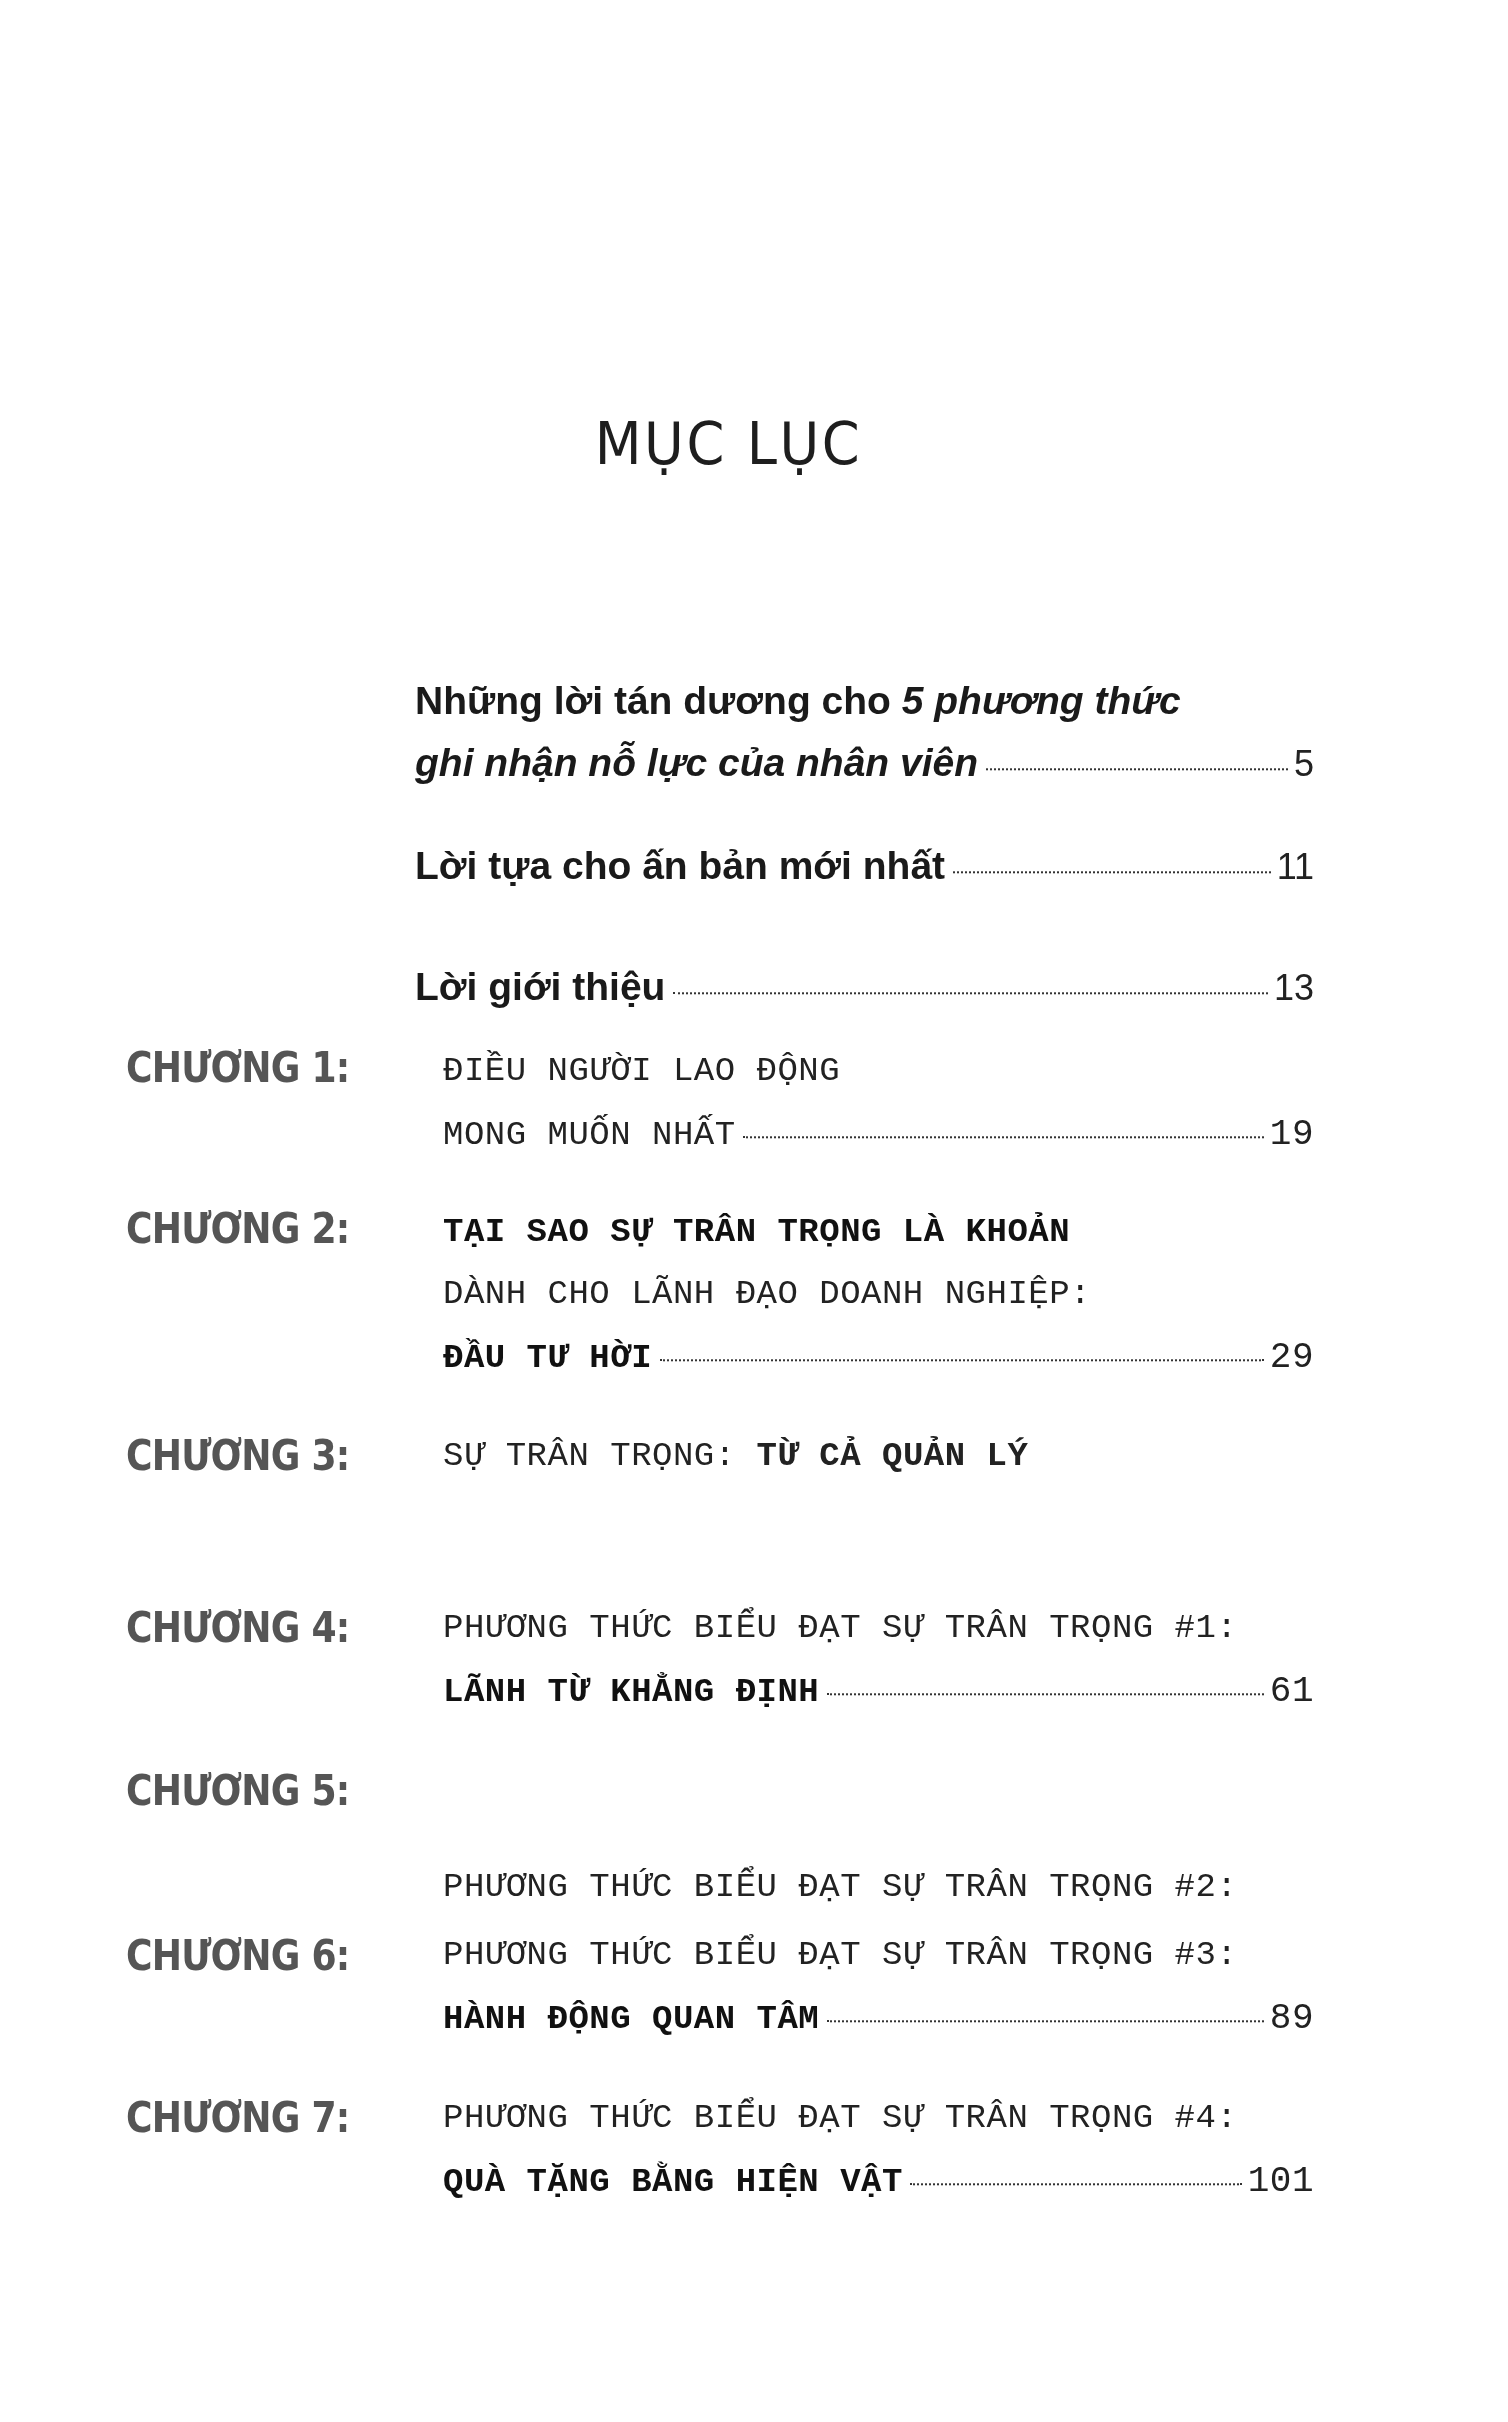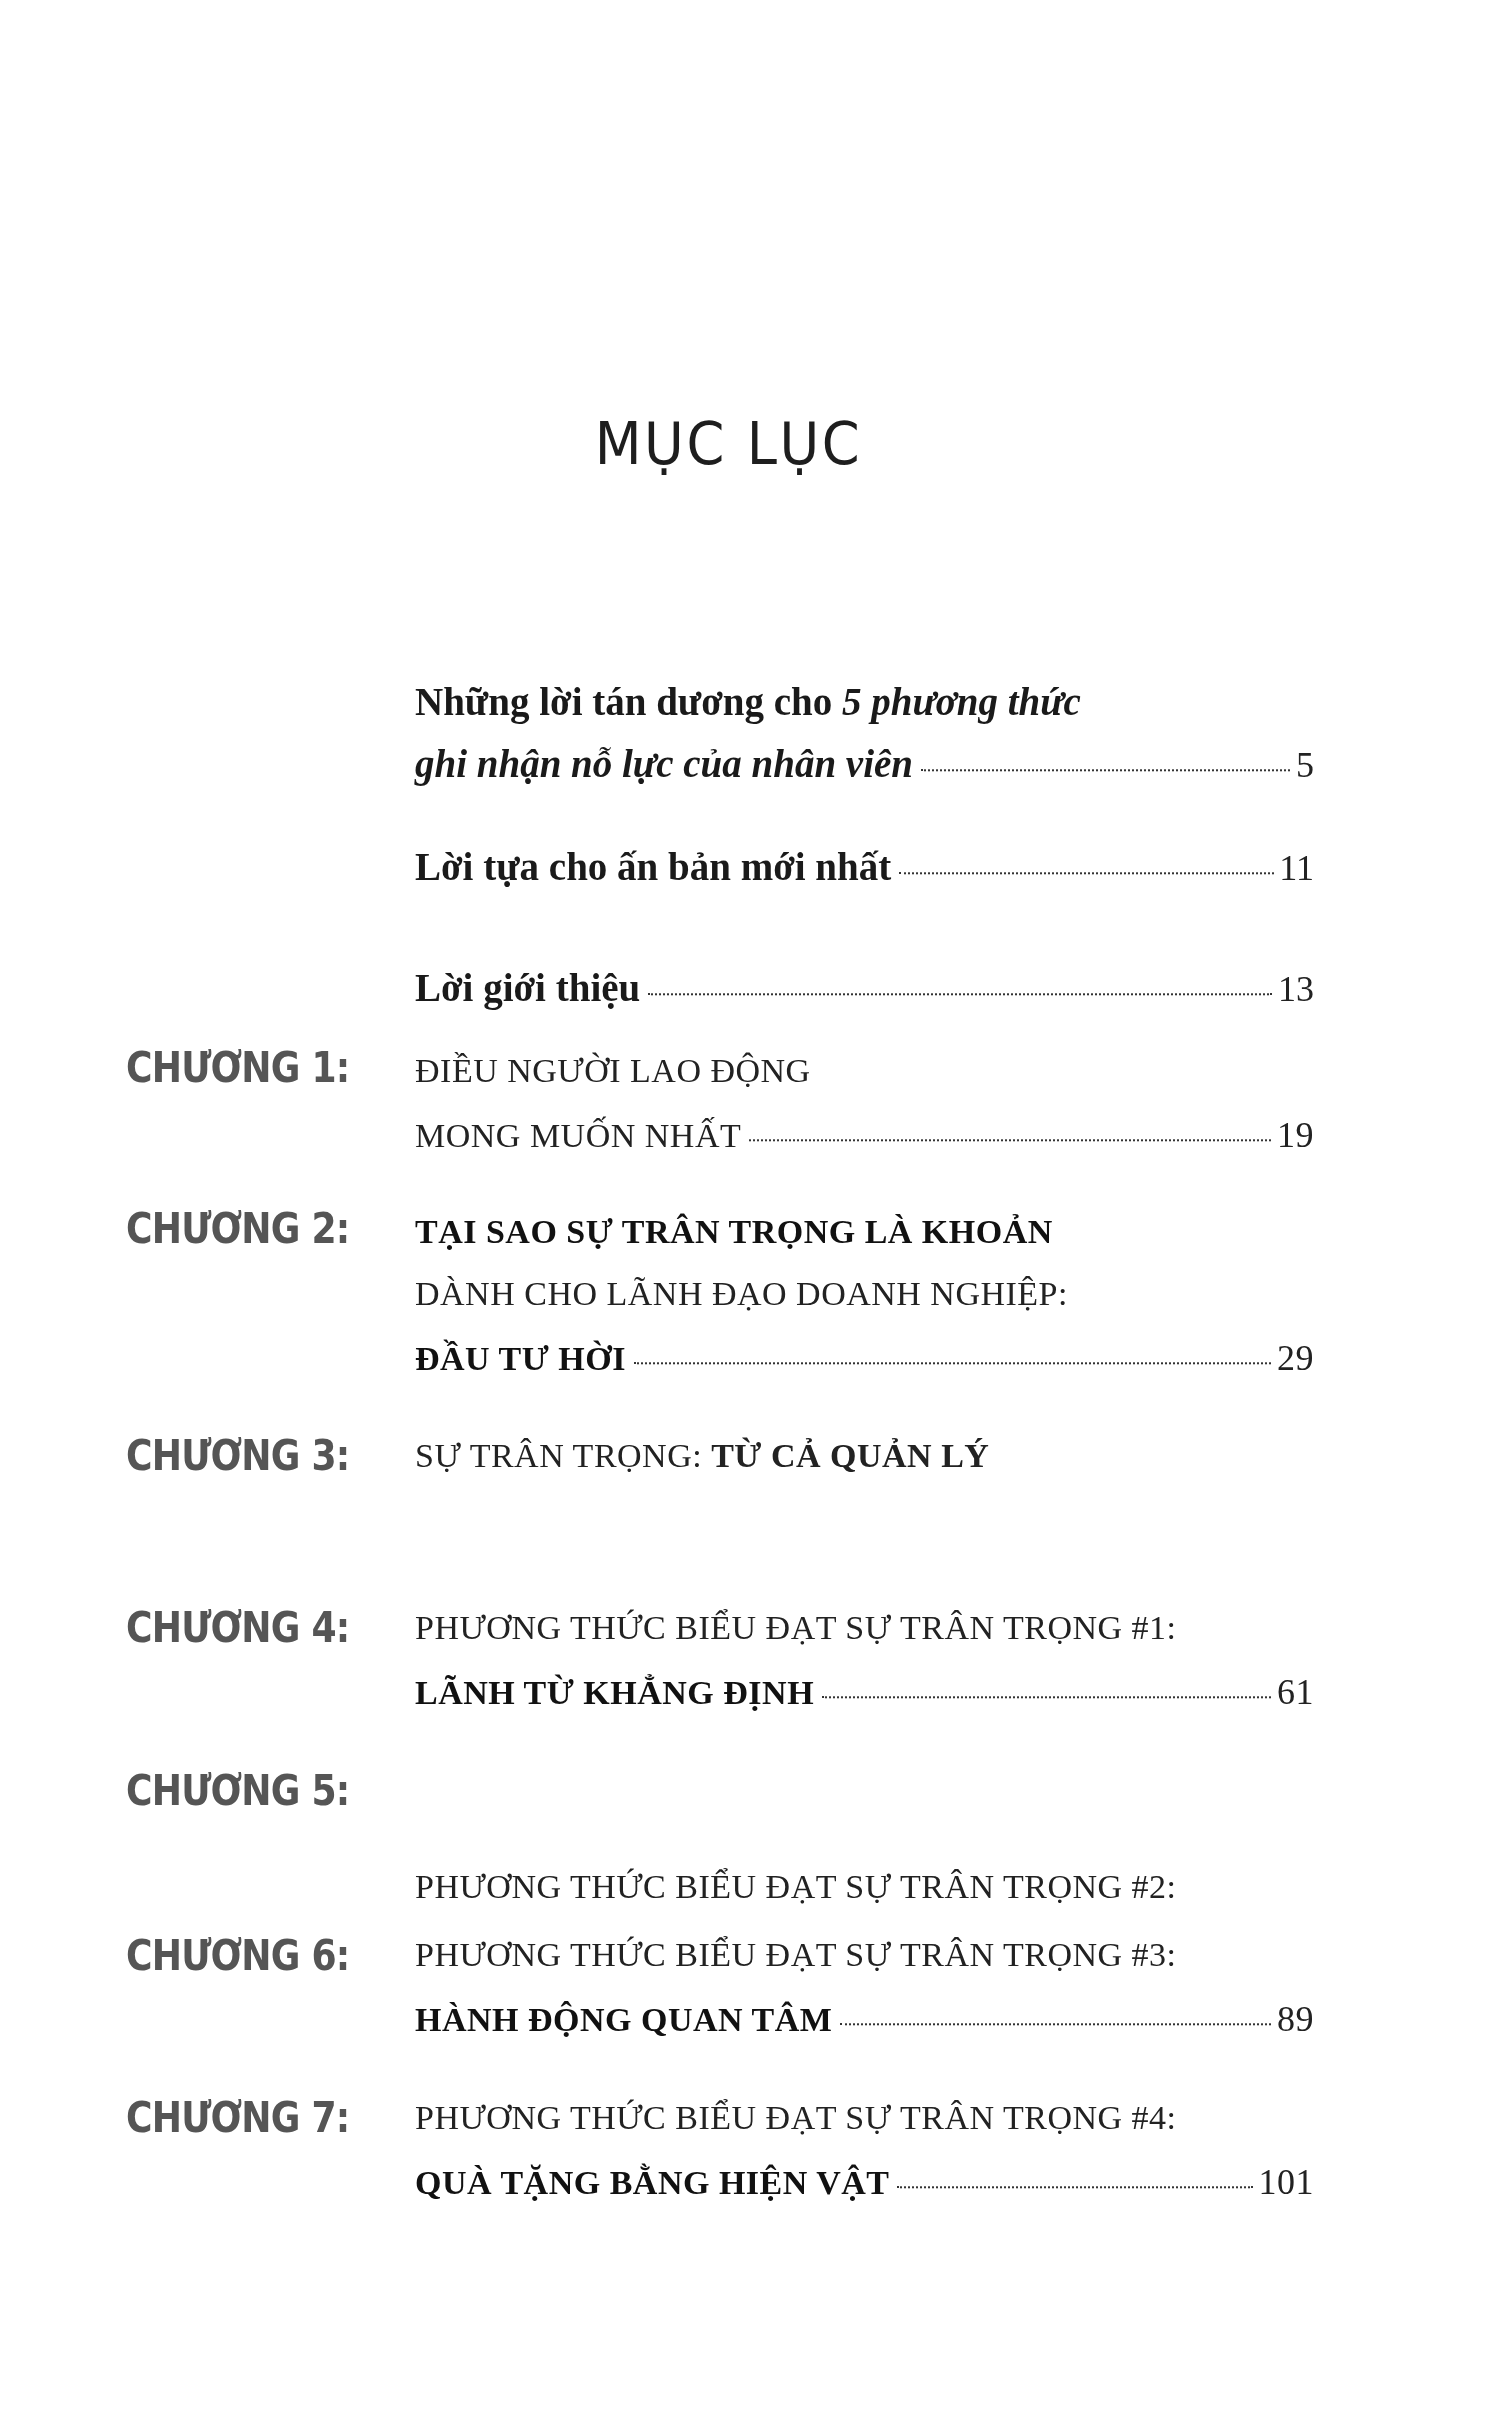--- a/index.html
+++ b/index.html
@@ -1,26 +1,26 @@
 <!DOCTYPE html>
 <html style="font-size:15px"><head>
 <meta charset="utf-8">
 <style>
   html, body { margin:0; padding:0; }
   body { width:1508px; height:2423px; background:#ffffff; position:relative; overflow:hidden; color:#1a1a1a; font-family:"Liberation Sans", sans-serif; }
   .title { position:absolute; left:0; width:1457px; top:409px; text-align:center; font-size:59px; font-weight:400; letter-spacing:2.8px; color:#1e1e1e; font-family:"DejaVu Sans", sans-serif; transform:scaleX(0.92); }
   .entry { position:absolute; left:415px; width:899px; }
-  .line { display:flex; align-items:baseline; height:62px; font-size:38px; white-space:nowrap;font-family:Liberation Serif, serif; }
+  .line { display:flex; align-items:baseline; height:62px; font-size:38px; white-space:nowrap; }
   .line .txt { flex:0 0 auto; }
   .line .dots { flex:1 1 auto; border-bottom:2.8px dotted #333; margin:0 5.7px 0 7.6px; transform:translateY(-5.7px); height:0; }
   .line .pg { flex:0 0 auto; font-weight:400; font-style:normal; font-size:36px; color:#222; }
   .front .line { font-weight:700; font-size:39px; }
   .front .it { font-style:italic; }
   .ch-label { position:absolute; left:126px; font-family:"DejaVu Sans", sans-serif; font-weight:700; font-size:42px; color:#555; letter-spacing:-0.9px; transform:scaleX(0.86); transform-origin:left; }
-  .ch .line { font-size:34px; font-family:Liberation Serif, serif; font-weight:300; letter-spacing:0.5px; color:#222; }
+  .ch .line { font-size:34px; font-family:Liberation Mono, monospace; font-weight:300; letter-spacing:0.5px; color:#222;margin-left:28px; }
   .ch .line.b { font-weight:700; color:#111; }
   .b { font-weight:700; }
   .thin { font-weight:400; }
 </style>
 </head>
 <body>
 
 <div class="title">MỤC LỤC</div>
 
 <div class="entry front" style="top:679px;">

